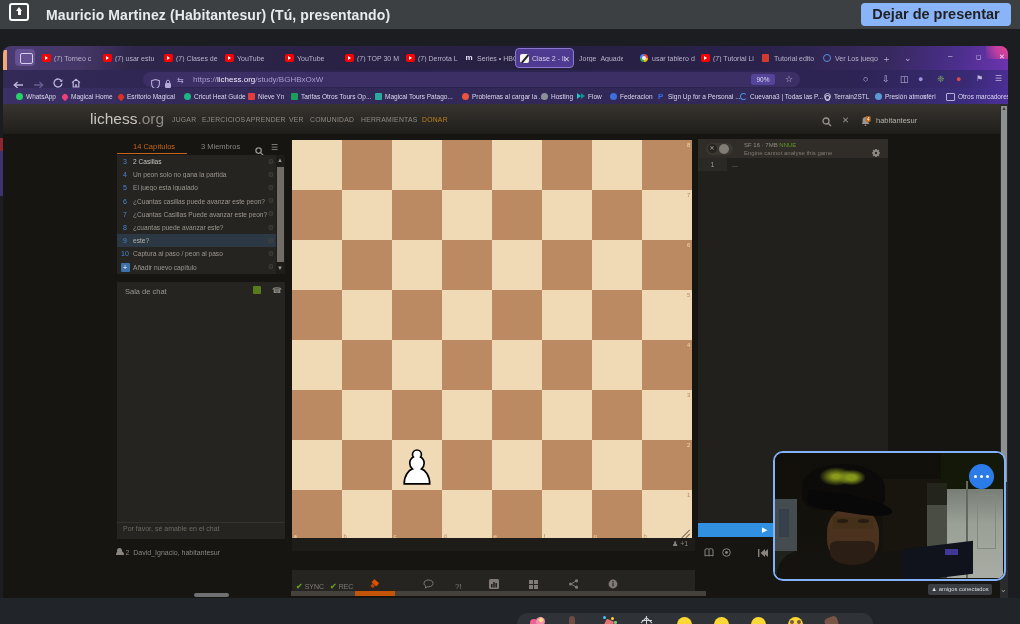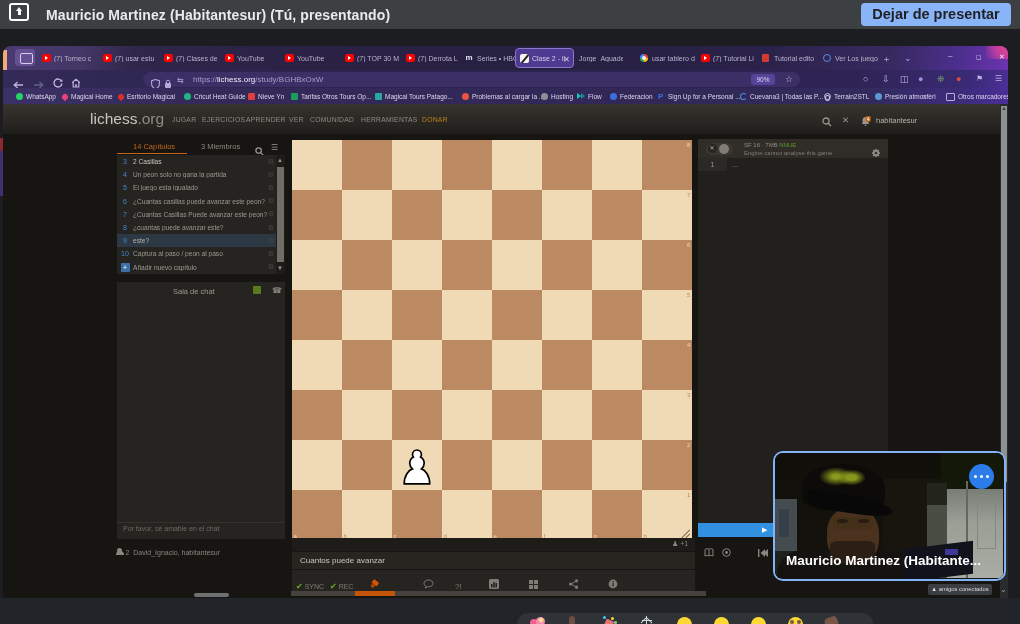--- a/index.html
+++ b/index.html
@@ -333,21 +333,21 @@
             <span class="num" style="color:#fff;background:#3d70a8;width:9px;height:9px;line-height:9px;border-radius:1px;margin:0 3.5px;font-size:7px;">+</span>
             <span class="t" style="color:#9c978f;">Añadir nuevo capítulo</span>
             <span class="g">⚙</span>
           </div>
         <div class="abs" style="left:159px;top:0;width:9px;height:119px;background:#1d1c19;"></div>
         <div class="abs" style="left:160px;top:12px;width:7px;height:95px;background:#716d66;"></div>
         <div class="abs" style="left:160px;top:2px;font-size:6px;color:#9c978f;">▲</div>
         <div class="abs" style="left:160px;top:110px;font-size:6px;color:#9c978f;">▼</div>
         </div>
       <div id="chat" class="abs">
-        <div class="abs" style="left:8px;top:5px;font-size:7.5px;color:#9c978f;margin-left:48px;">Sala de chat</div>
+        <div class="abs" style="left:8px;top:5px;font-size:7.5px;color:#9c978f;">Sala de chat</div>
         <div class="abs" style="left:136px;top:4px;width:8px;height:8px;background:#5a7a1e;border-radius:1px;"></div>
         <div class="abs" style="left:155px;top:4px;font-size:8px;color:#8a857f;">☎</div>
         <div class="abs" style="left:0;top:240px;width:168px;height:1px;background:#35322d;"></div>
         <div class="abs" style="left:6px;top:243px;font-size:7px;color:#6e6962;">Por favor, sé amable en el chat</div>
       </div>
       <div id="members" class="abs"><span style="display:inline-block;width:5px;height:5px;border-radius:50%;background:#8a857f;vertical-align:2px;"></span><span style="display:inline-block;width:8px;height:4px;border-radius:4px 4px 0 0;background:#8a857f;margin-left:-6.5px;margin-right:2px;"></span>2&nbsp; David_Ignacio, habitantesur</div>
       <div id="board" class="abs"><svg width="400" height="400" viewBox="0 0 399.2 399.2">
             <rect x="0.0" y="0.0" width="50.3" height="50.3" fill="#f0dab6"></rect>
             <rect x="49.9" y="0.0" width="50.3" height="50.3" fill="#bb8a62"></rect>
             <rect x="99.8" y="0.0" width="50.3" height="50.3" fill="#f0dab6"></rect>
@@ -432,21 +432,20 @@
 <path d="m 22.5,9 c -2.21,0 -4,1.79 -4,4 0,0.89 0.29,1.71 0.78,2.38 C 17.33,16.5 16,18.59 16,21 c 0,2.03 0.94,3.84 2.41,5.03 C 15.41,27.09 11,31.58 11,39.5 H 34 C 34,31.58 29.59,27.09 26.59,26.03 28.06,24.84 29,23.03 29,21 29,18.59 27.67,16.5 25.72,15.38 26.21,14.71 26.5,13.89 26.5,13 c 0,-2.21 -1.79,-4 -4,-4 z" fill="#fff" stroke="#000" stroke-width="1.5" stroke-linecap="round"></path>
             </g>
             <g stroke="#7a6a50" stroke-width="1">
               <line x1="389" y1="397" x2="397" y2="389"></line>
               <line x1="393" y1="397" x2="397" y2="393"></line>
             </g>
           </svg></div>
       <div id="matbar" class="abs">
           <span class="abs" style="left:380px;top:2px;font-size:7px;color:#8a857f;">♟ +1</span>
         </div>
-      <div id="comment" class="abs">Cuantos puede avanzar</div>
       <div id="btool" class="abs">
           <span class="abs" style="left:4px;top:5px;"><span style="color:#629924;font-size:8px;font-weight:700;">✔</span><span style="color:#807b76;font-size:7px;"> SYNC</span></span>
         <span class="abs" style="left:38px;top:5px;"><span style="color:#629924;font-size:8px;font-weight:700;">✔</span><span style="color:#807b76;font-size:7px;"> REC</span></span>
         <span class="abs" style="left:77px;top:5px;"><svg width="11" height="10" viewBox="0 0 11 10">
               <g transform="rotate(40 5 5)">
                 <rect x="2" y="1" width="6.5" height="4.5" rx="1" fill="#d85000"></rect>
                 <rect x="3.4" y="5.8" width="3.6" height="3" rx="0.8" fill="#b24400"></rect>
               </g>
             </svg></span>
         <span class="abs" style="left:131px;top:5px;"><svg width="11" height="10" viewBox="0 0 11 10">
@@ -597,21 +596,20 @@
     <div class="abs" style="left:83px;top:66px;width:11px;height:3.5px;background:#281b12;border-radius:50%;"></div>
 
     <div class="abs" style="left:27px;top:11px;width:83px;height:46px;background:#0c0b09;border-radius:48% 52% 24% 28%;"></div>
     <div class="abs" style="left:32px;top:42px;width:86px;height:18px;background:#090808;border-radius:12% 85% 50% 50%;transform:rotate(8deg);"></div>
     <div class="abs" style="left:44px;top:14px;width:34px;height:19px;background:radial-gradient(ellipse,#8b9a1c 15%,rgba(162,177,34,0) 70%);"></div>
     <div class="abs" style="left:63px;top:17px;width:27px;height:15px;background:radial-gradient(ellipse,#85981c 25%,rgba(133,152,28,0) 75%);"></div>
 
     <div class="abs" style="left:128px;top:92px;width:70px;height:33px;background:#10131c;transform:skewY(-7deg);"></div>
     <div class="abs" style="left:170px;top:96px;width:13px;height:6px;background:#413798;"></div>
 </div>
-    <div id="vname">Mauricio Martinez (Habitante...</div>
     <div id="vdots">
         <i style="left:5px;"></i>
         <i style="left:10.8px;"></i>
         <i style="left:16.6px;"></i>
       </div>
   </div>
   <div id="amigos" class="abs">▲ amigos conectados</div>
   <div id="chev" class="abs">⌄</div>
 </div>
 

